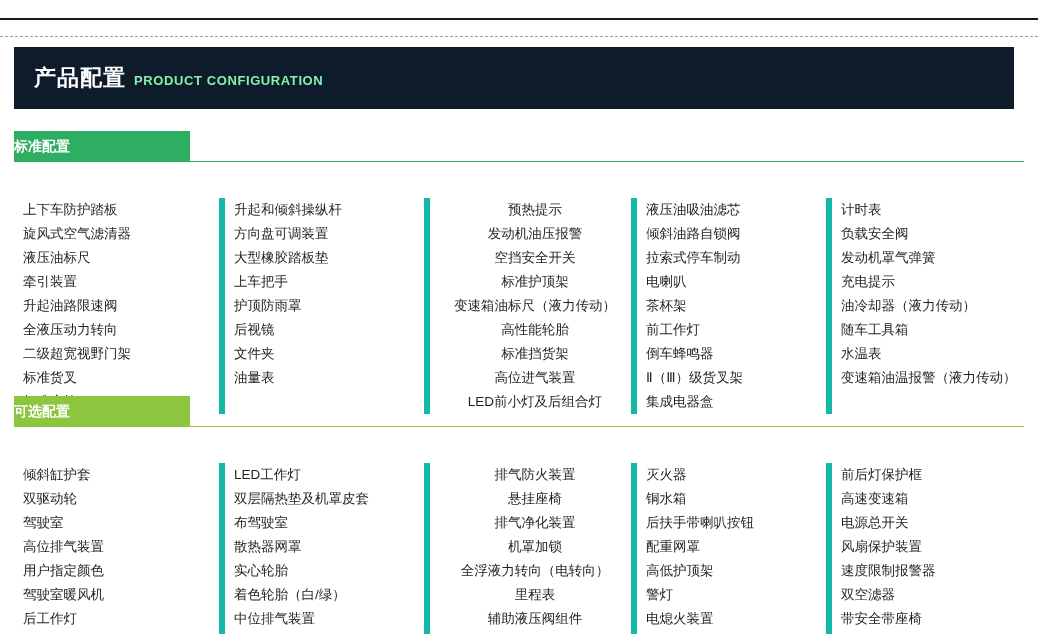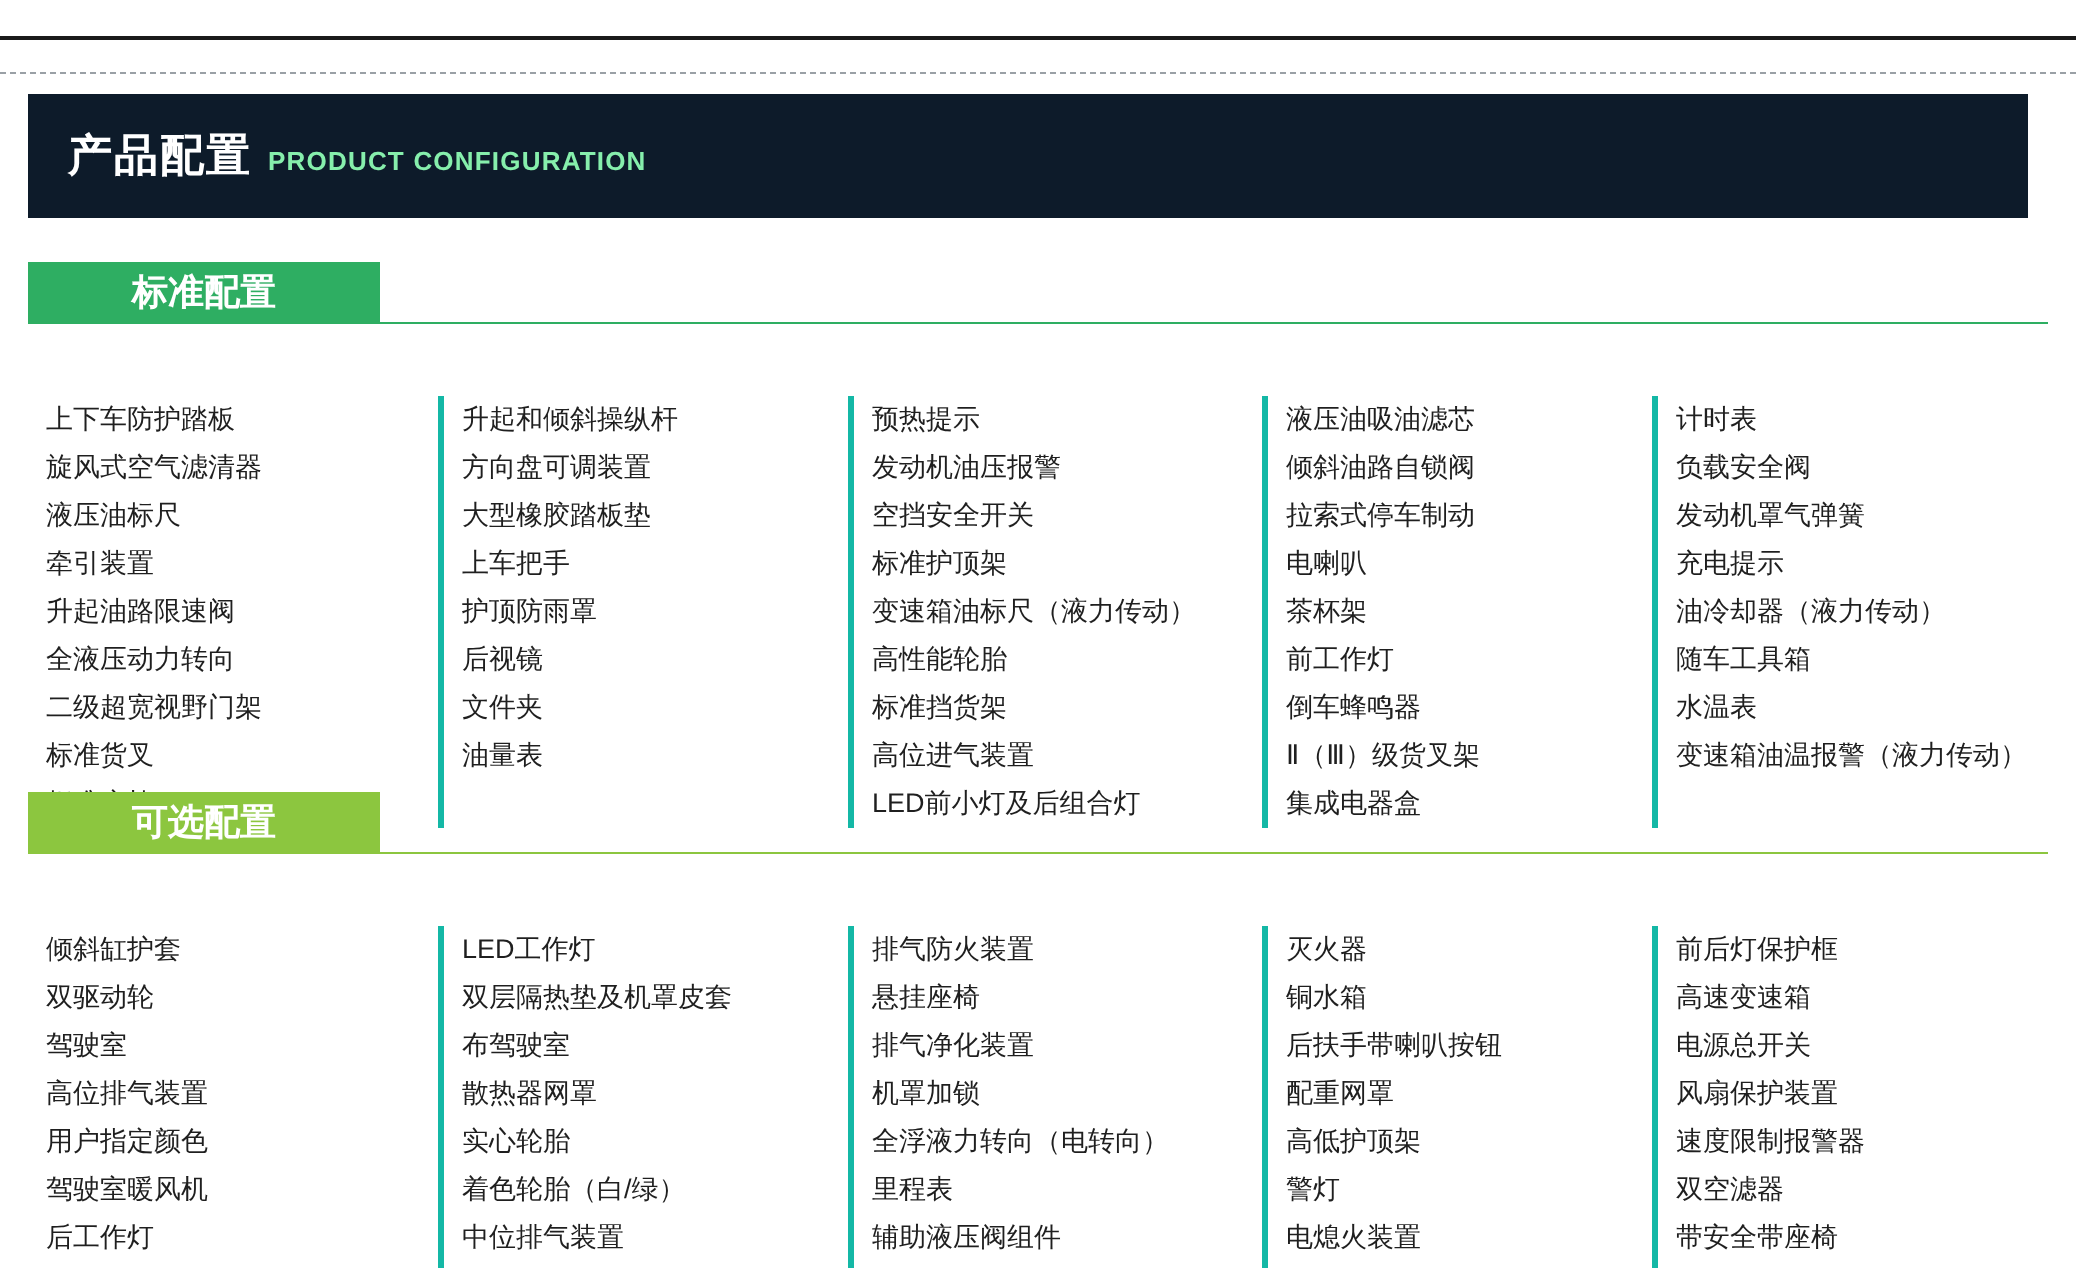--- a/index.html
+++ b/index.html
@@ -75,23 +75,22 @@
 
   .tab-row {
     position: relative;
     height: 30px;
   }
   .tab {
     display: inline-block;
     width: 176px;
     height: 30px;
     line-height: 30px;
-    text-align: center;
     color: #ffffff;
-    font-size: 18px;
+    font-size: 14px;
     font-weight: bold;
     box-sizing: border-box;
   }
   .tab-green-dark { background: #2eae62; }
   .tab-green-light { background: #8cc63f; }
   .tab-underline {
     position: absolute;
     left: 0;
     top: 30px;
     width: 1010px;
@@ -105,25 +104,25 @@
     margin-top: 17px;
     display: flex;
   }
   .col {
     position: relative;
     box-sizing: border-box;
     padding-left: 9px;
     margin-top: 20px;
   }
   .col-sep {
-    border-left: 3px solid #14b8a6;
+    border-left: 6px solid #14b8a6;
   }
   .col0 { width: 205px; padding-left: 9px; }
   .col1 { width: 205px; }
-  .col2 { width: 207px; }
+  .col2 { width: 207px; text-align: center; }
   .col3 { width: 195px; }
   .col4 { width: 198px; }
 
   .item {
     font-size: 13.5px;
     line-height: 24px;
     color: #1f1f1f;
     white-space: nowrap;
   }
 </style>

